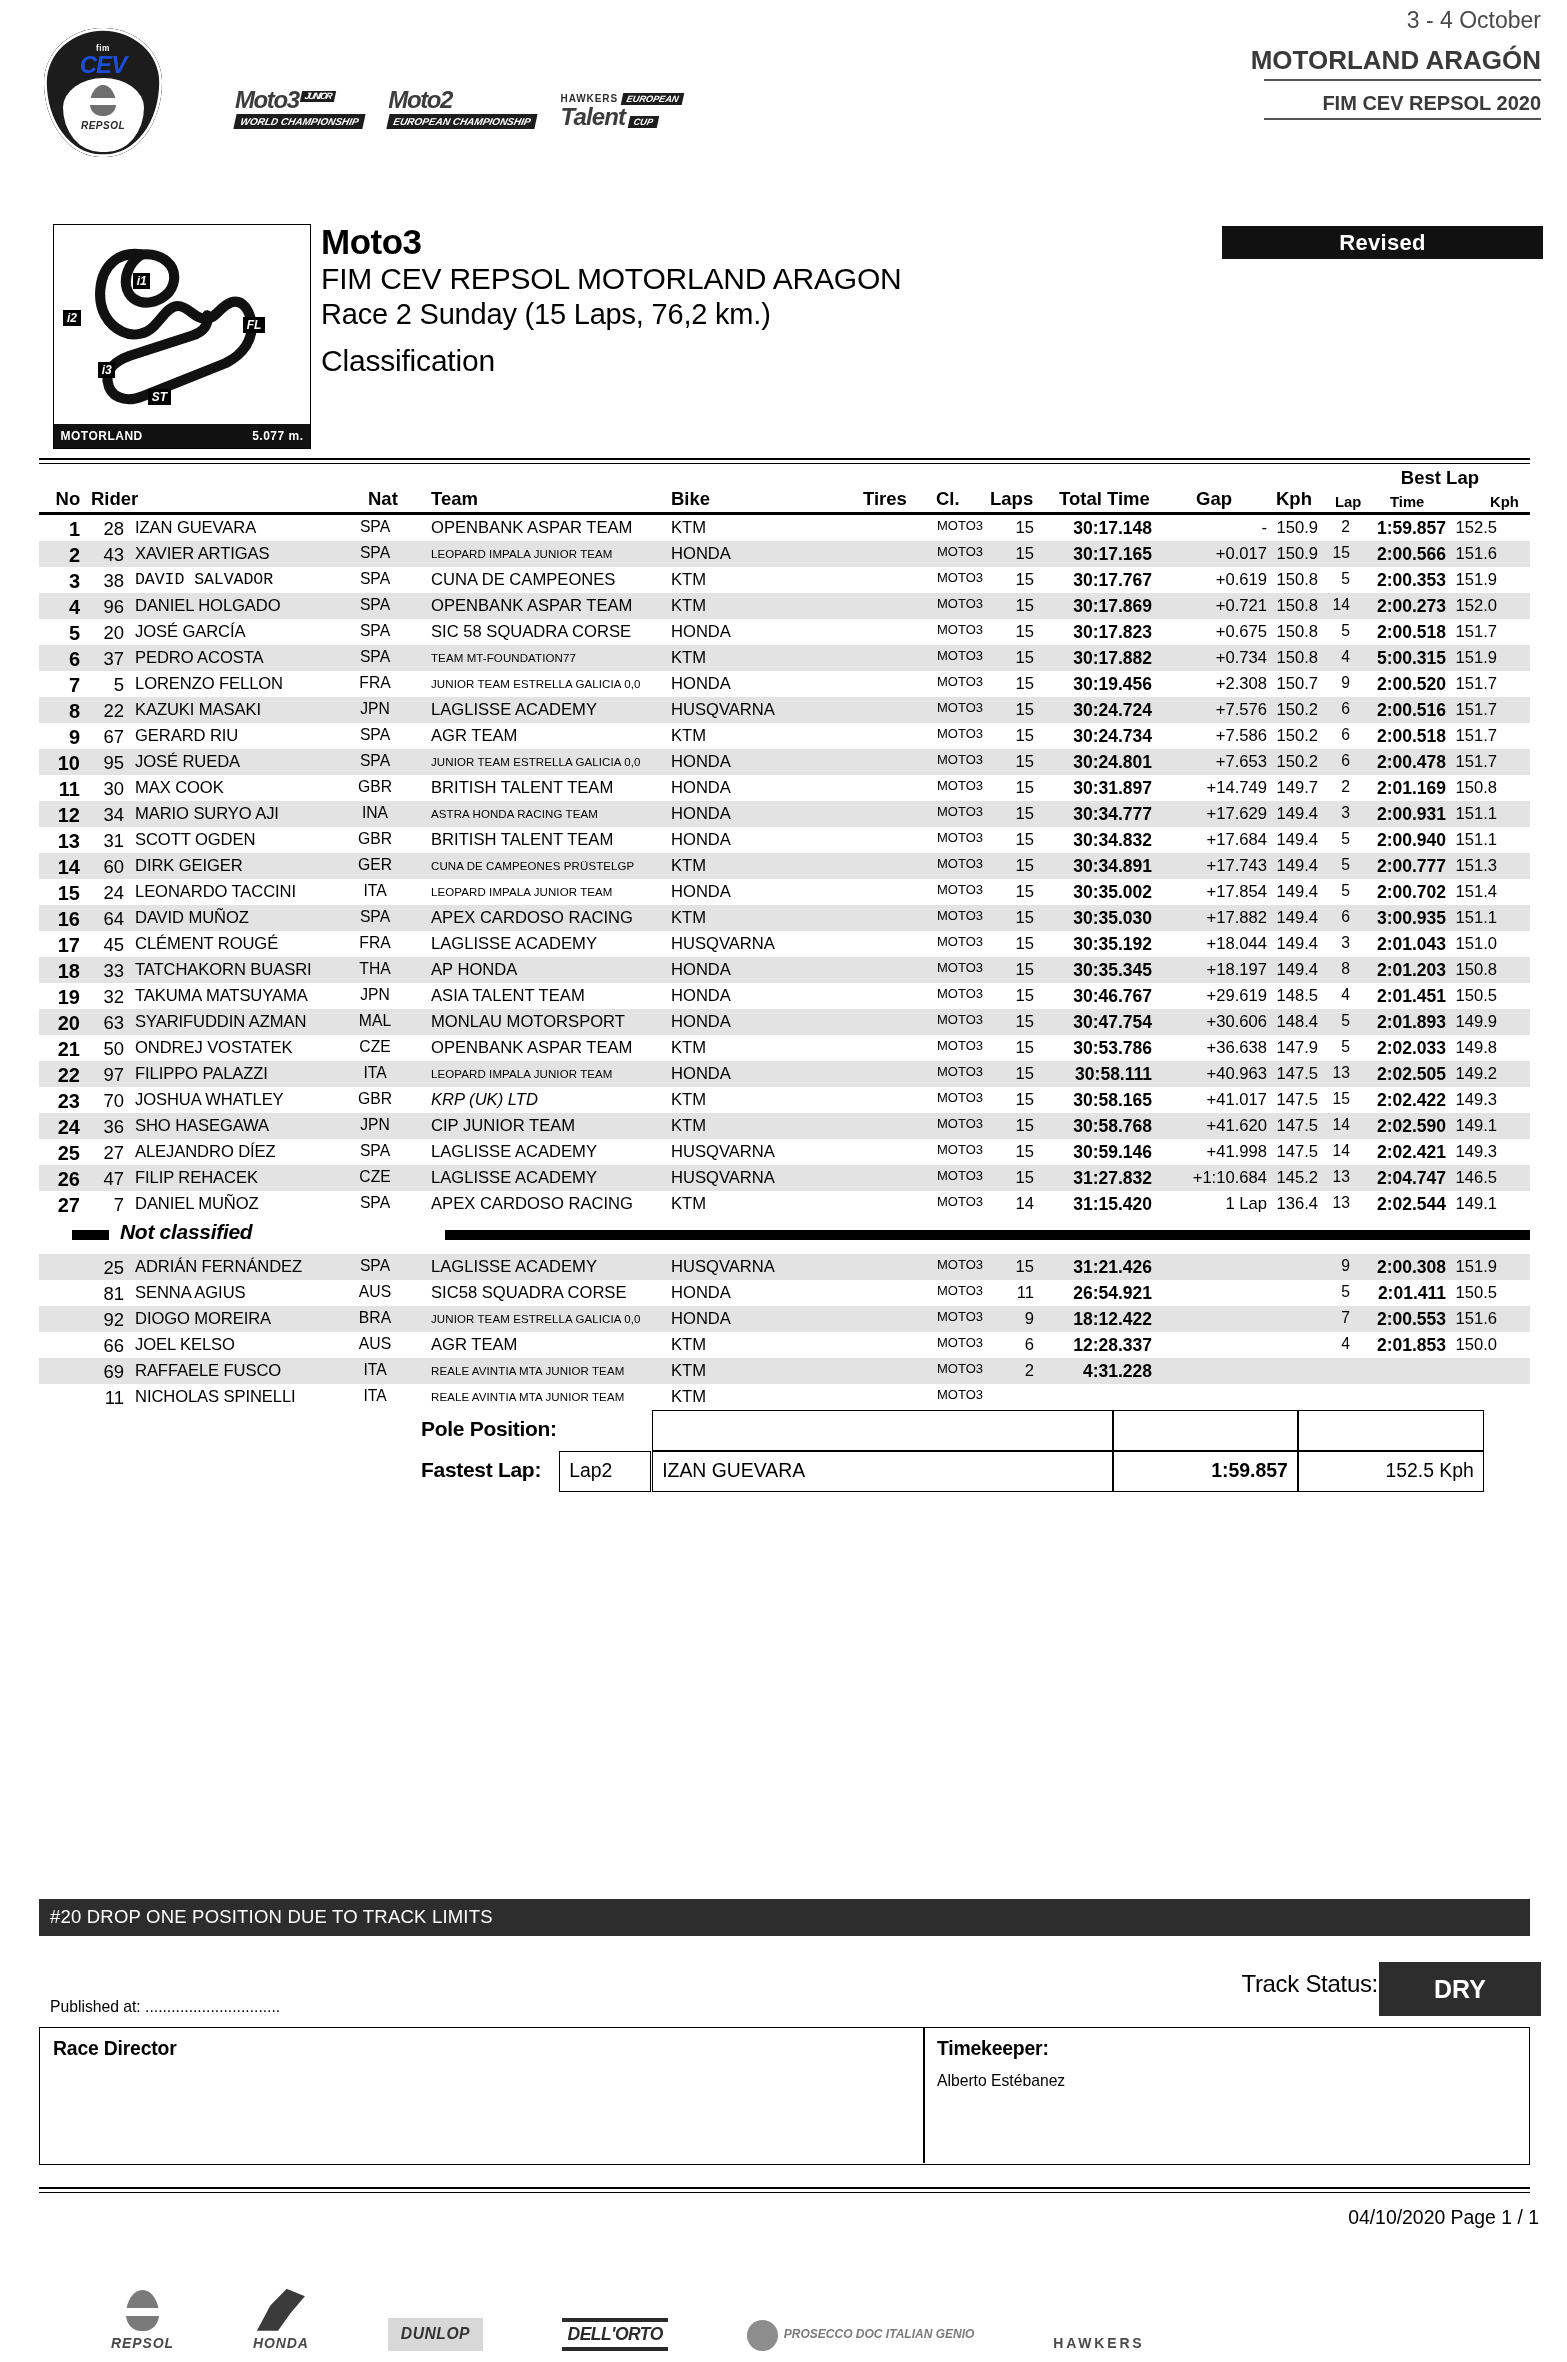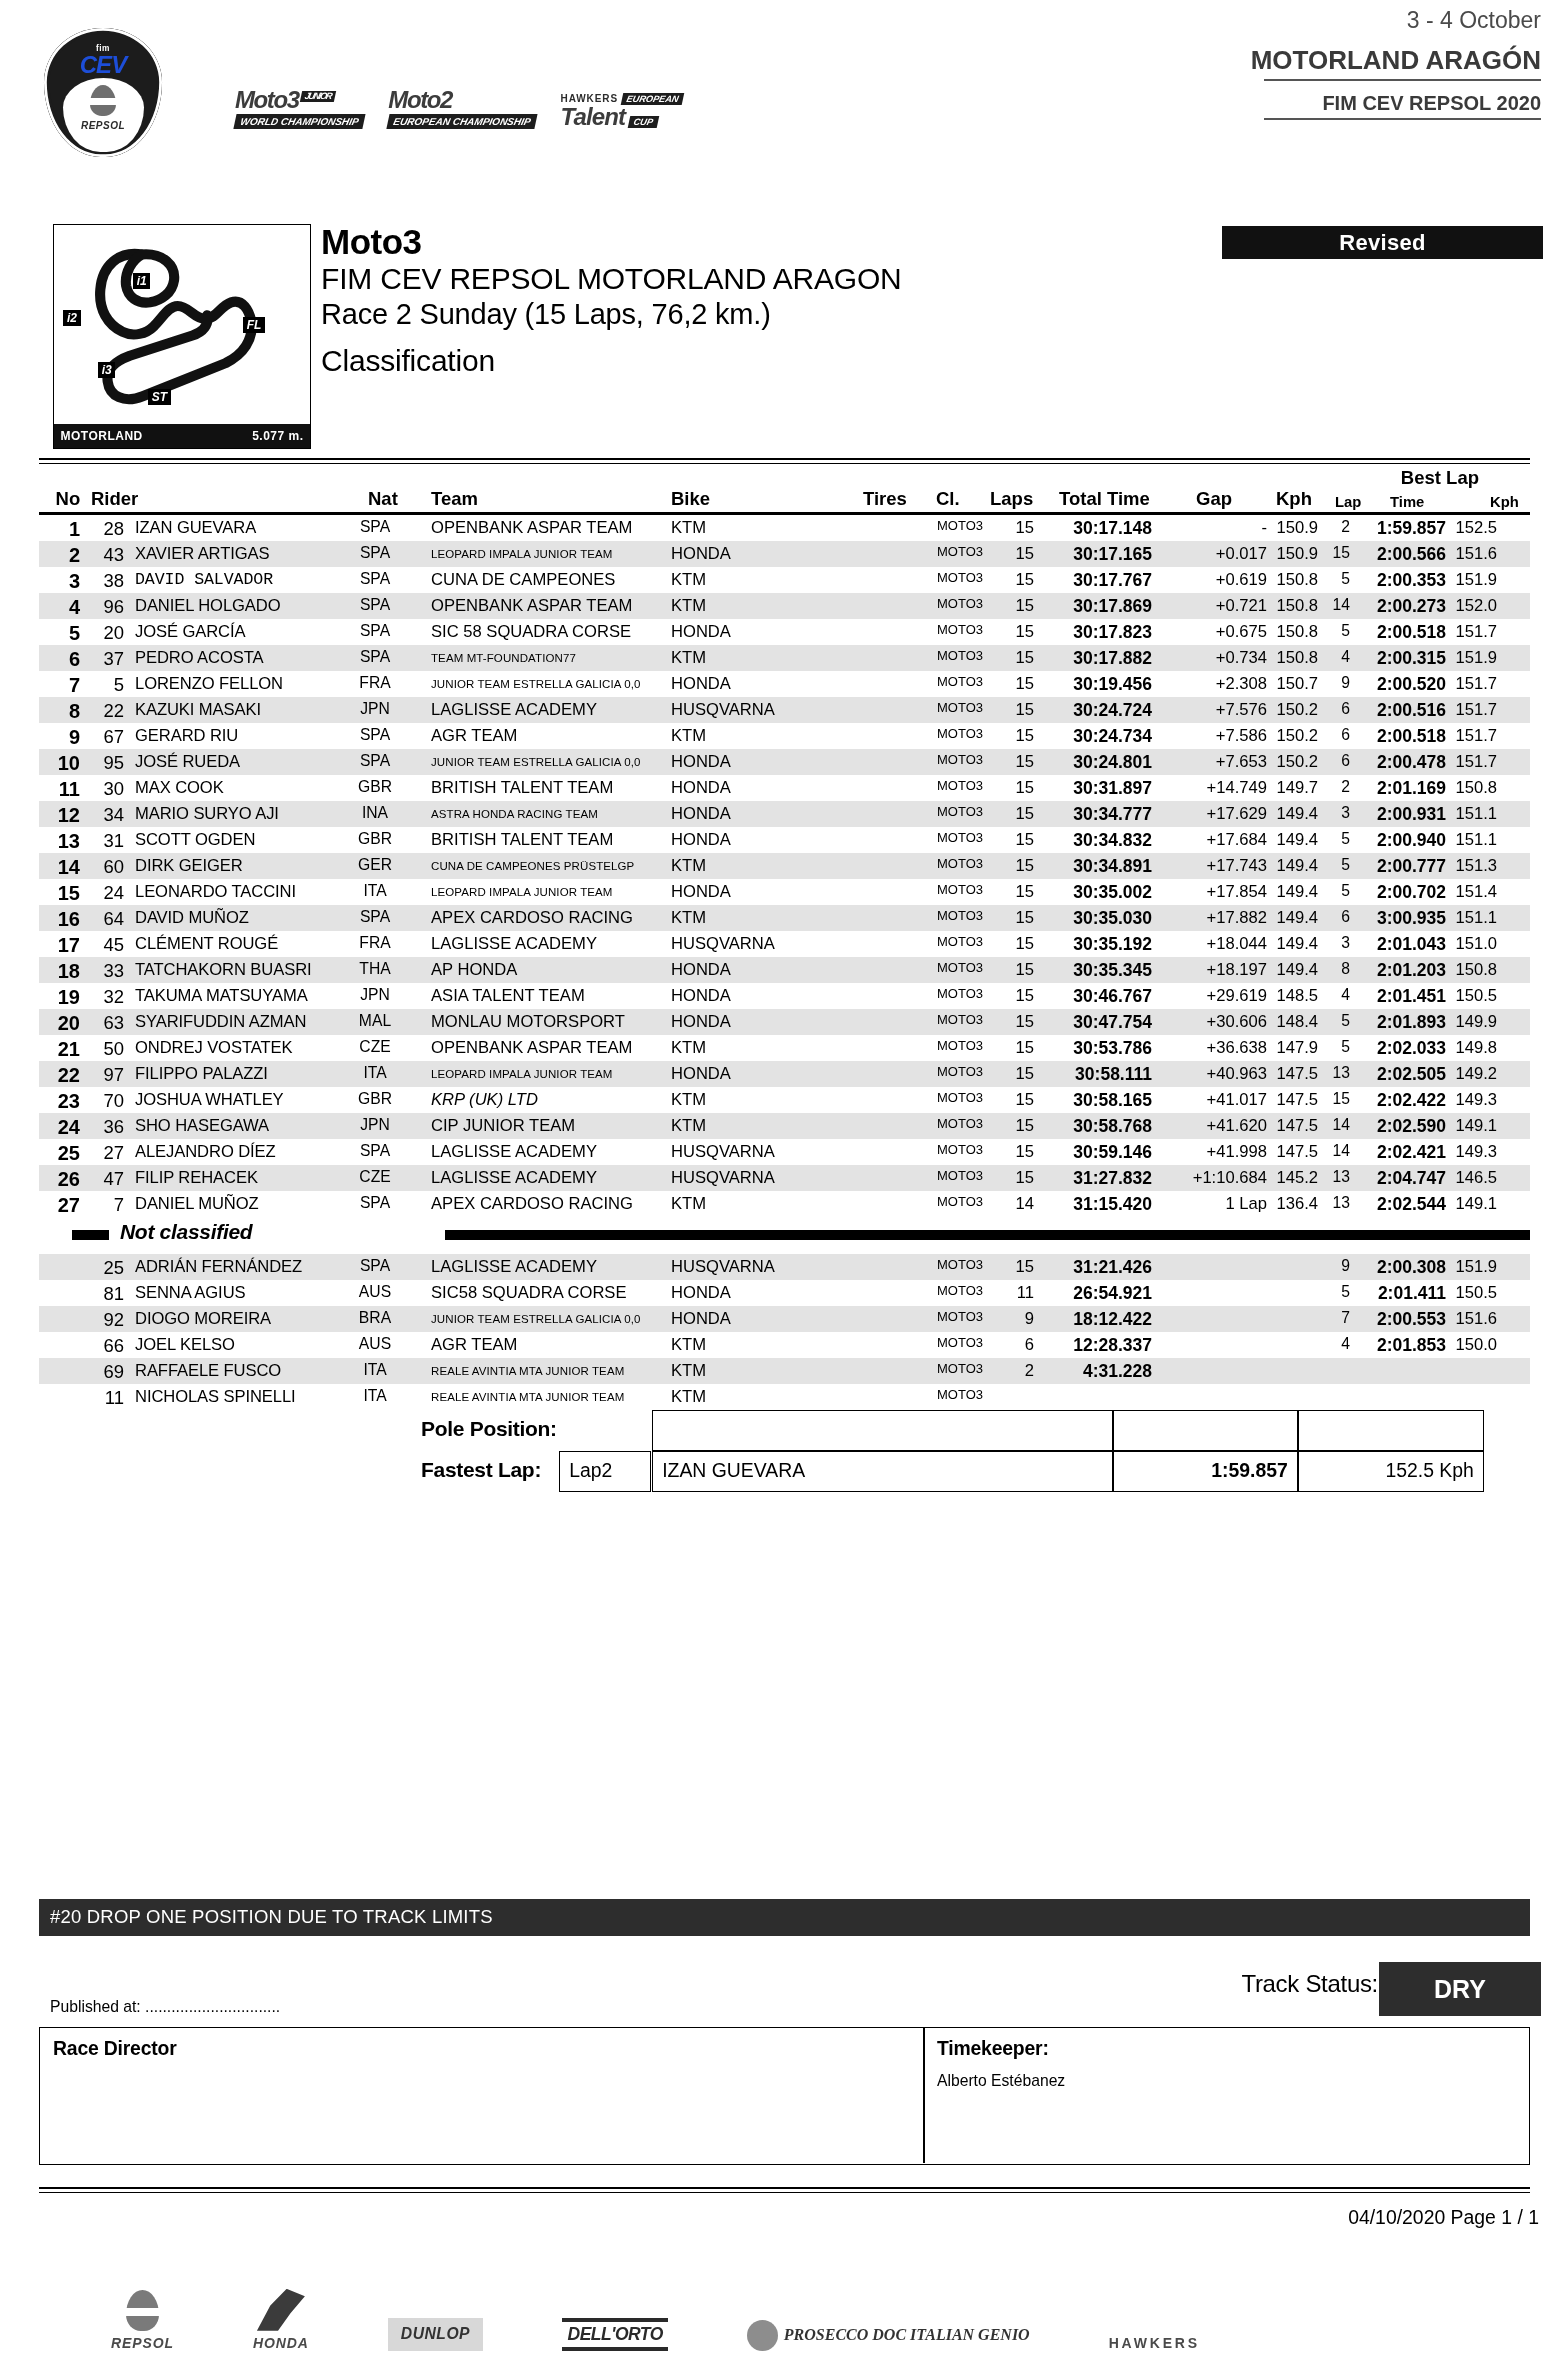--- a/index.html
+++ b/index.html
@@ -127,21 +127,21 @@
   .sp{display:flex;flex-direction:column;align-items:center;justify-content:flex-end;height:81px;filter:grayscale(1);}
   .sp-name{font-size:14px;font-weight:bold;font-style:italic;letter-spacing:0.9px;color:#4a4a4a;margin-top:3.7px;}
   .sp-name.plain{font-style:normal;letter-spacing:2.8px;}
   .sp-repsol-mark{width:33px;height:41px;background:#7a7a7a;border-radius:50% 50% 45% 45% / 60% 60% 40% 40%;position:relative;}
   .sp-repsol-mark:after{content:"";position:absolute;left:-2.8px;top:18.5px;width:39px;height:7.4px;background:#fff;}
   .sp-honda-wing{width:48px;height:42px;background:#3b3b3b;clip-path:polygon(0% 100%,28% 40%,62% 0%,100% 18%,70% 58%,44% 100%);}
   .sp-plate{background:#d8d8d8;padding:7.4px 13px;font-size:15.7px;font-weight:bold;font-style:italic;color:#333;letter-spacing:0.5px;}
   .sp-dell{font-size:17.5px;font-weight:bold;font-style:italic;color:#2a2a2a;letter-spacing:-0.5px;border-top:4.6px solid #2a2a2a;border-bottom:4.6px solid #2a2a2a;padding:1.8px 5.5px;}
   .sp-pros{display:flex;align-items:center;gap:5.5px;}
   .sp-pros-circ{width:31px;height:31px;border-radius:50%;background:#8d8d8d;}
-  .sp-pros-txt{font-size:16px;font-weight:bold;font-style:italic;color:#7f1d1d;line-height:1.15;font-family:Liberation Serif, serif;}
+  .sp-pros-txt{font-size:12px;font-weight:bold;font-style:italic;color:#3b82f6;line-height:1.15;}
 </style>
 </head>
 <body>
 
 <div class="page">
 
   <div class="top-header">
 
     <div class="cev-logo">
       <div class="cev-shield"></div>
@@ -316,21 +316,21 @@
           <span class="cell c-rider" style="left:96px;">PEDRO ACOSTA</span>
           <span class="cell c-nat" style="left:314px;">SPA</span>
           <span class="cell c-team tiny" style="left:392px;">TEAM MT-FOUNDATION77</span>
           <span class="cell c-bike" style="left:632px;">KTM</span>
           <span class="cell c-cl" style="left:879px;">MOTO3</span>
           <span class="cell c-laps" style="left:964px;">15</span>
           <span class="cell c-total" style="left:1002px;">30:17.882</span>
           <span class="cell c-gap" style="left:1119px;">+0.734</span>
           <span class="cell c-kph" style="left:1231px;">150.8</span>
           <span class="cell c-blap" style="left:1283px;">4</span>
-          <span class="cell c-btime" style="left:1318px;">2:00.315</span>
+          <span class="cell c-btime" style="left:1318px;">5:00.315</span>
           <span class="cell c-bkph" style="left:1410px;">151.9</span>
         </div>
         <div class="row">
           <span class="cell c-pos" style="left:0px;width:41px;">7</span>
           <span class="cell c-num" style="left:44px;width:41px;">5</span>
           <span class="cell c-rider" style="left:96px;">LORENZO FELLON</span>
           <span class="cell c-nat" style="left:314px;">FRA</span>
           <span class="cell c-team tiny" style="left:392px;">JUNIOR TEAM ESTRELLA GALICIA 0,0</span>
           <span class="cell c-bike" style="left:632px;">HONDA</span>
           <span class="cell c-cl" style="left:879px;">MOTO3</span>

